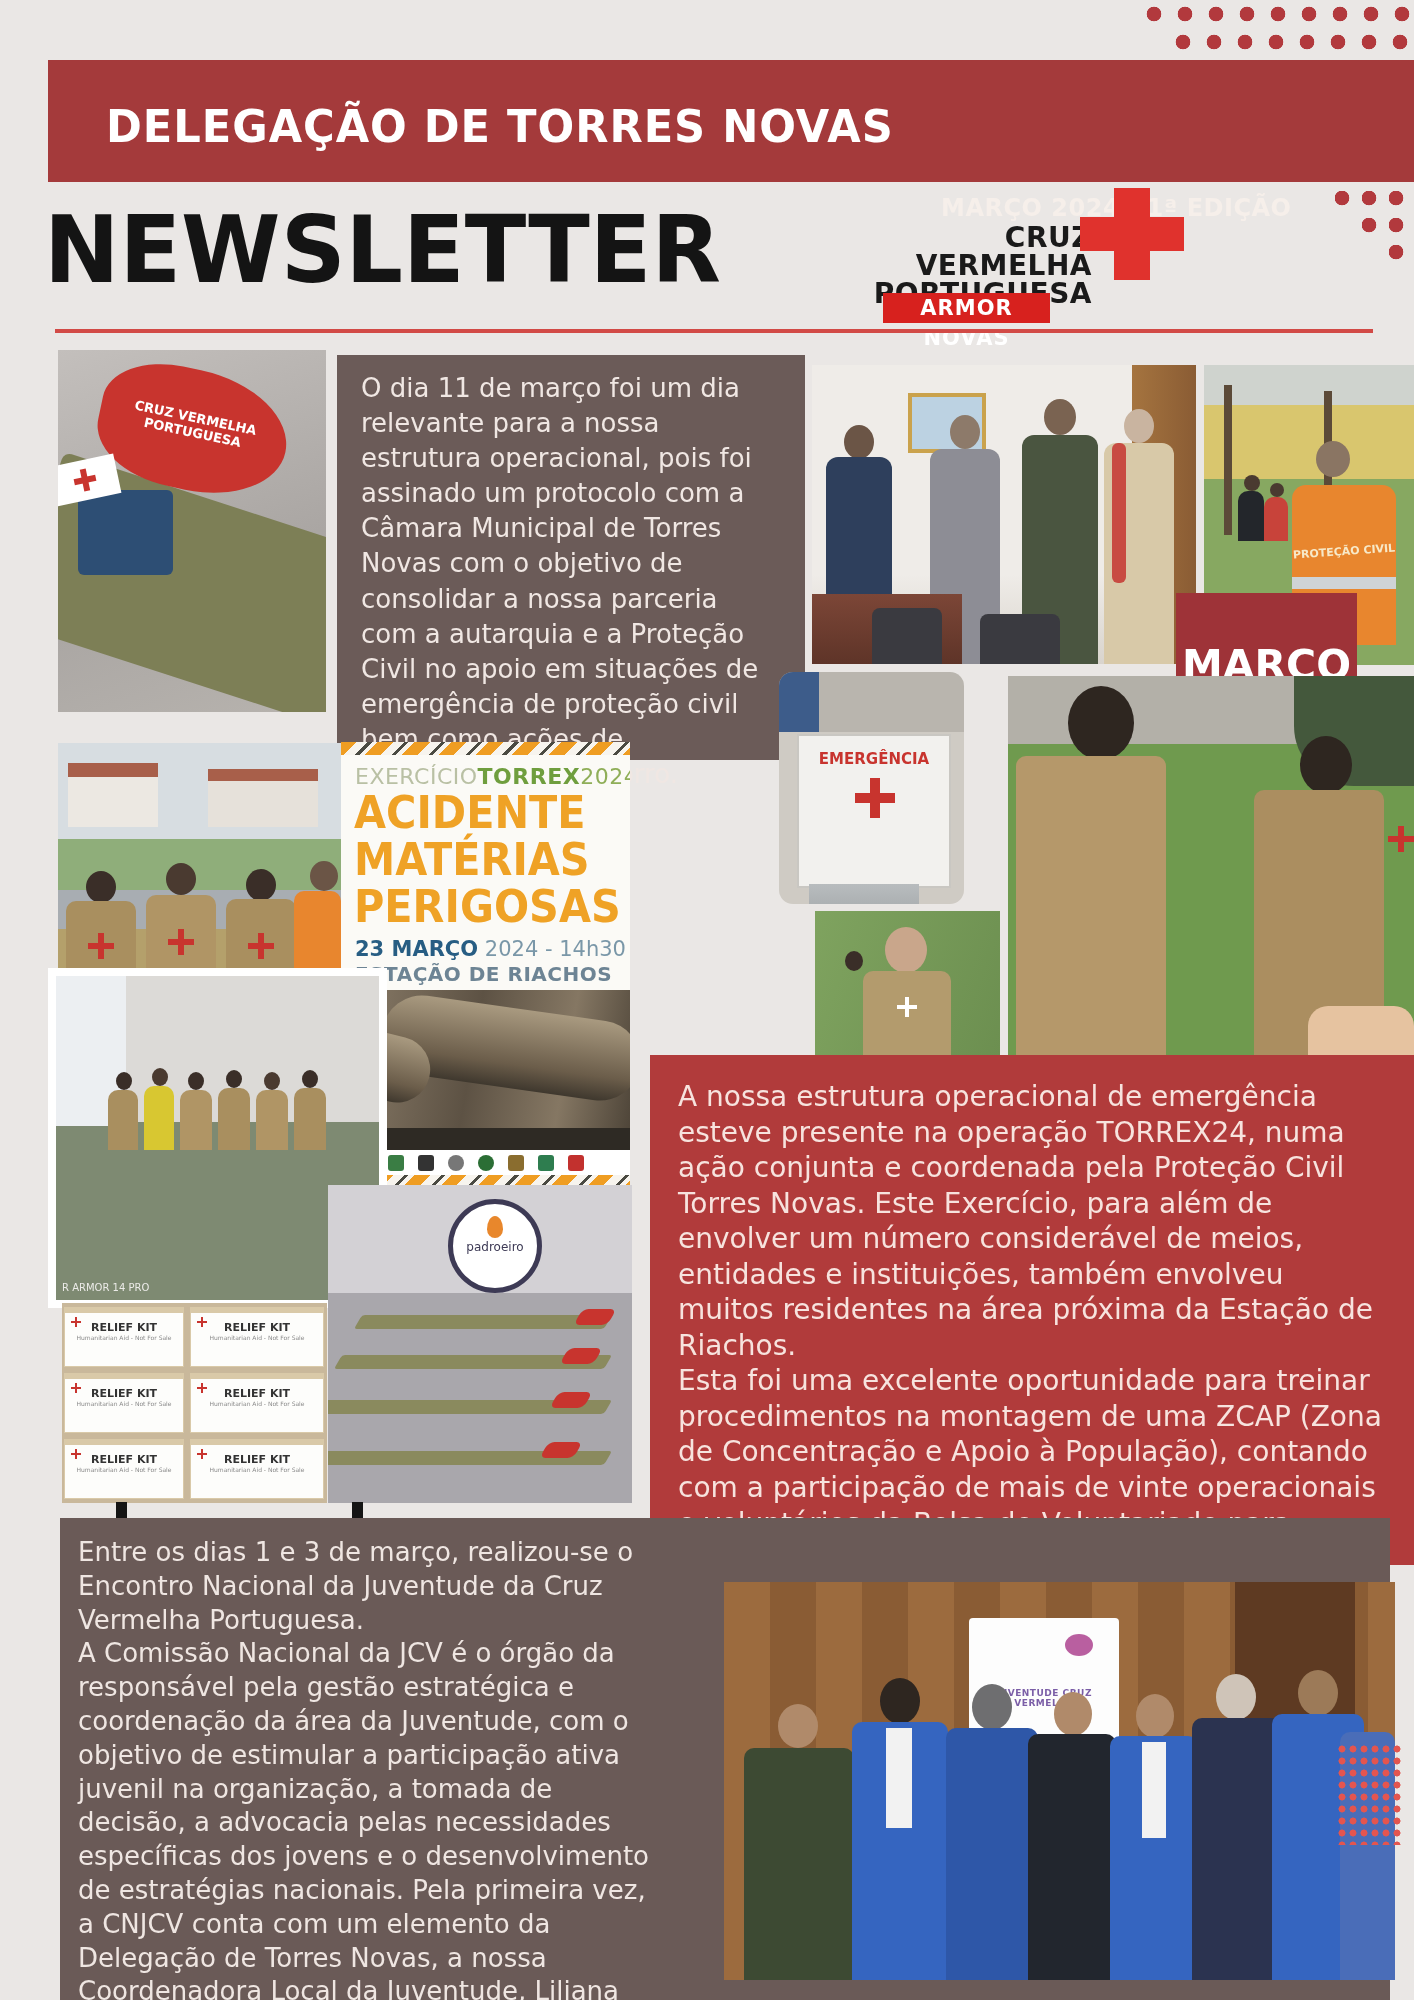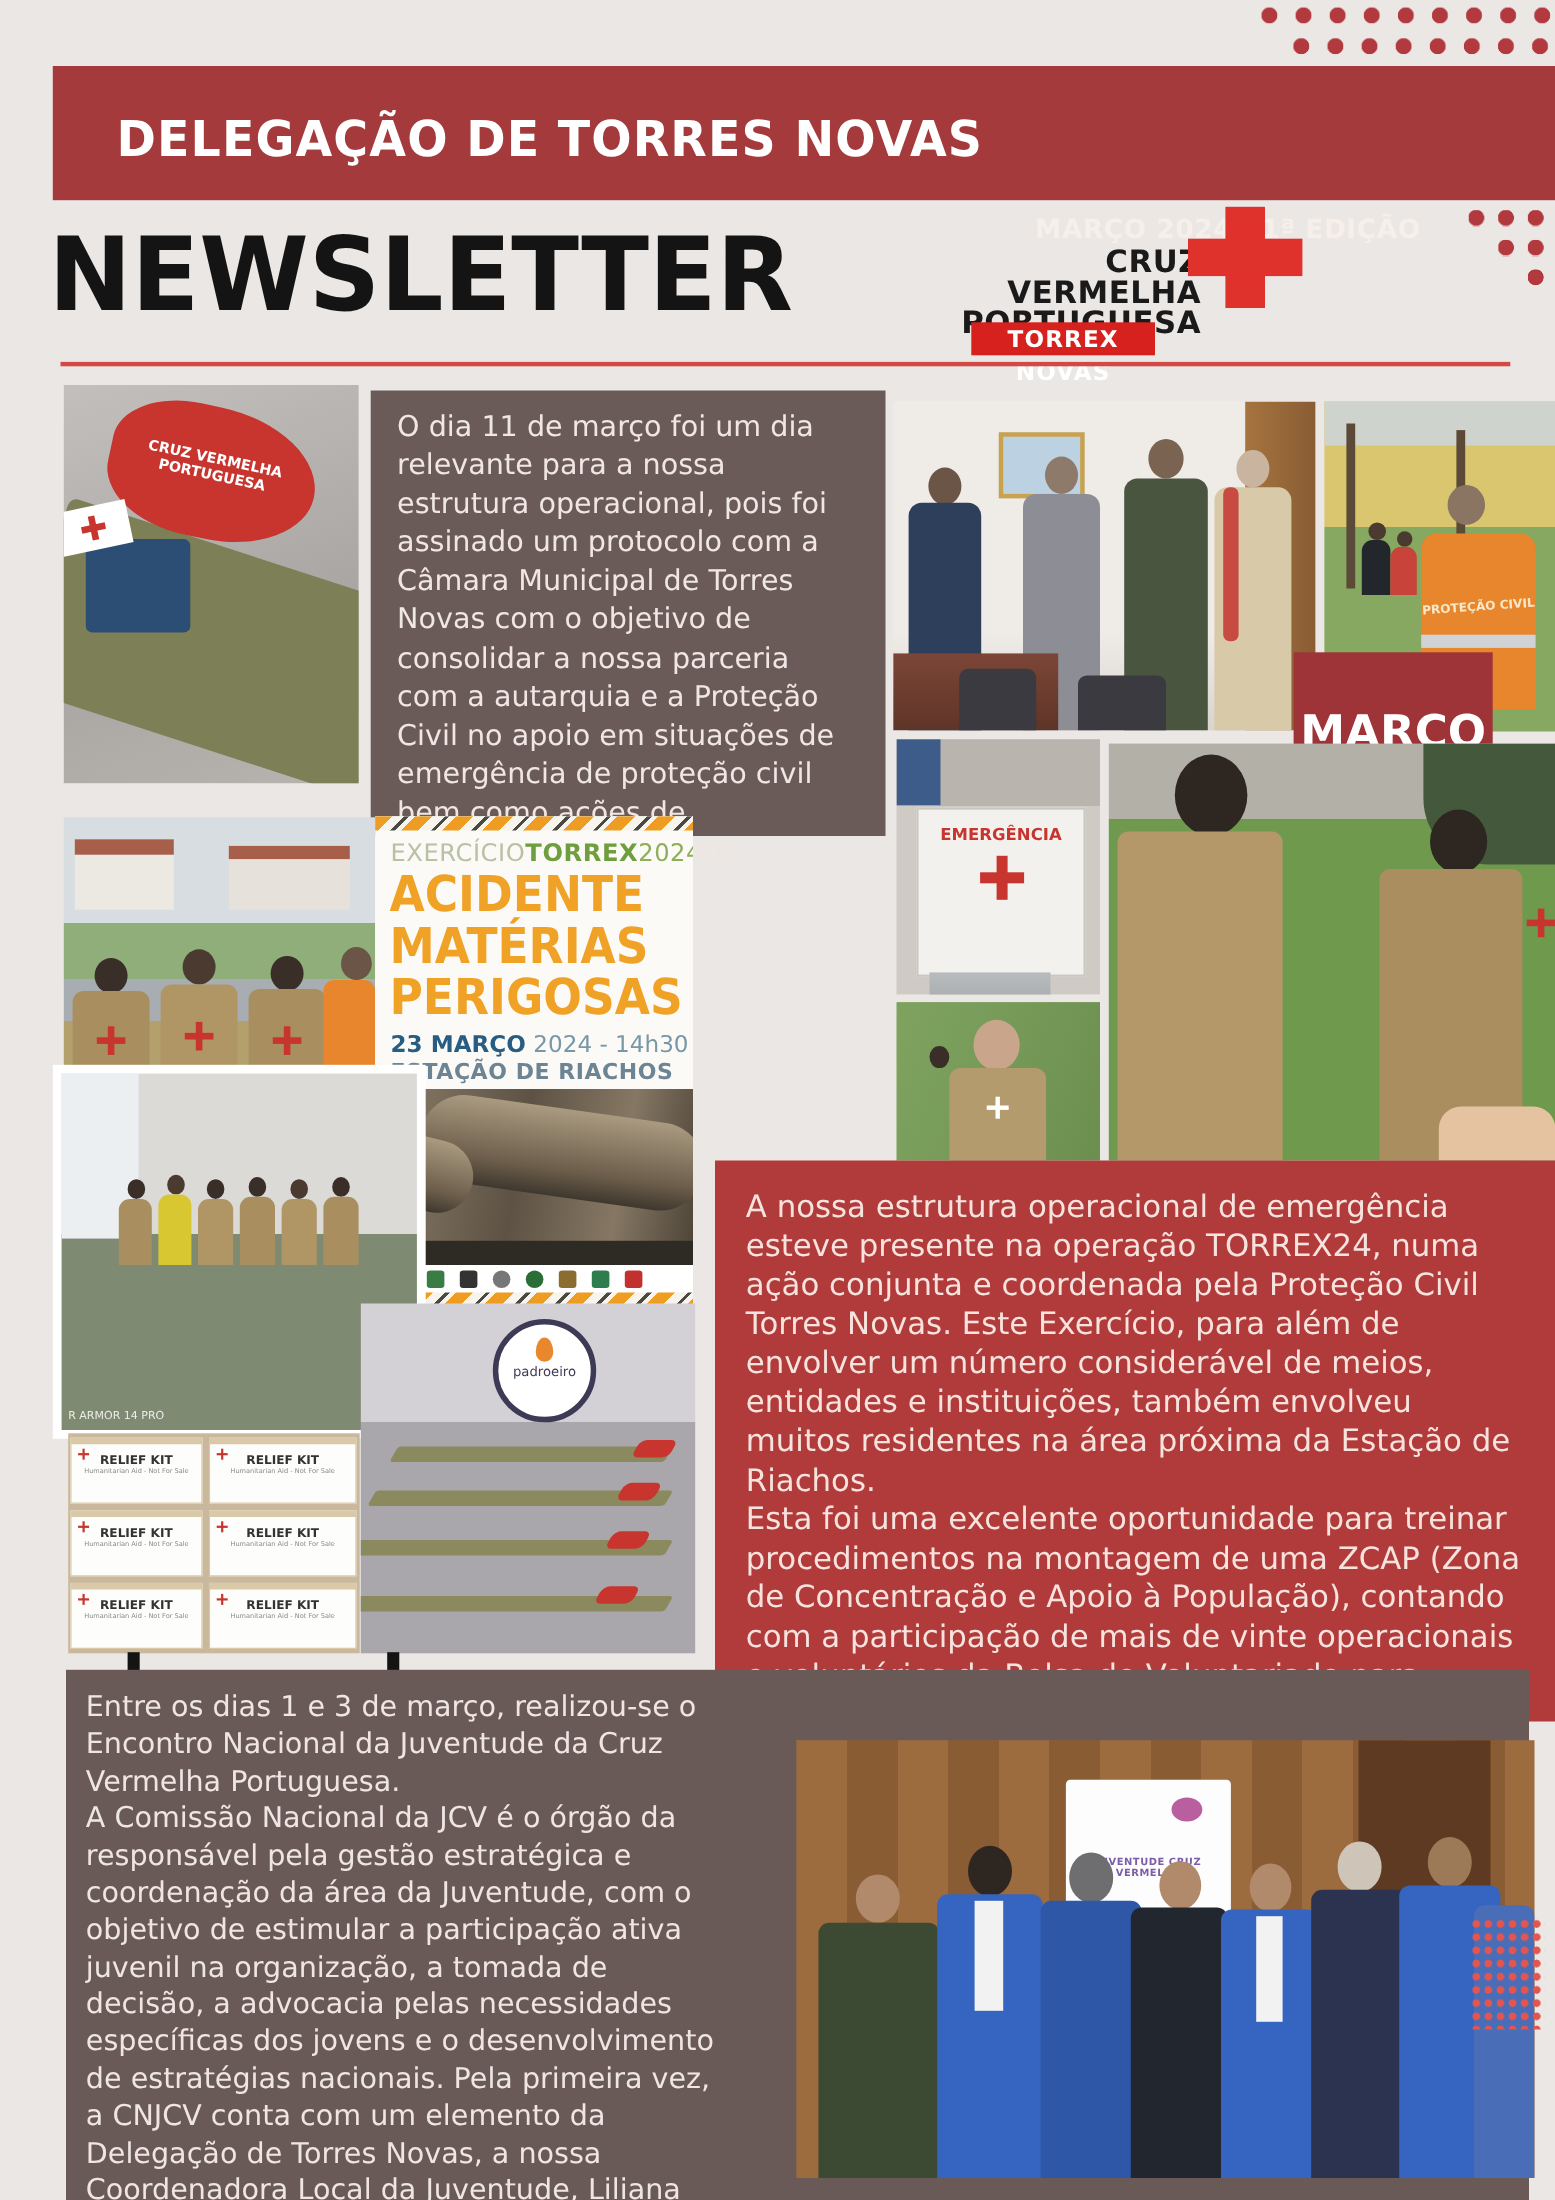--- a/index.html
+++ b/index.html
@@ -34,21 +34,21 @@
              align-items:center;justify-content:center;font-weight:bold;font-size:41px;line-height:1.25;}
   #red-box{left:650px;top:1055px;width:764px;height:510px;background:#B13B3B;color:#F7E3DE;box-sizing:border-box;
            padding:24px 28px;font-size:28px;line-height:1.27;white-space:pre-line;}
   #brown-bottom{left:60px;top:1518px;width:1330px;height:482px;background:#6A5A57;}
   #bottom-text{left:78px;top:1536px;width:578px;color:#EFE6E2;font-size:26px;line-height:1.3;white-space:pre-line;}
   .tick{position:absolute;width:11px;height:19px;background:#141414;}
   
   #ph-cots{left:58px;top:350px;width:268px;height:362px;background:linear-gradient(160deg,#c3bfbc,#aaa6a3 60%,#b7b3ae);}
   #ph-meeting{left:812px;top:365px;width:384px;height:299px;background:linear-gradient(#efece8 0 70%,#d9d4cd);}
   #ph-outdoor{left:1204px;top:365px;width:210px;height:300px;background:linear-gradient(#d9c66e 0 38%,#87a861 38% 100%);}
-  #ph-emerg{left:815px;top:672px;width:185px;height:232px;background:linear-gradient(#b9b5ae 0 26%,#cfcbc4 26%);}
+  #ph-emerg{left:779px;top:672px;width:185px;height:232px;background:linear-gradient(#b9b5ae 0 26%,#cfcbc4 26%);border-radius:14px;}
   #ph-crowd{left:815px;top:911px;width:185px;height:144px;background:linear-gradient(110deg,#7fa35f,#6c8f50);}
   #ph-cpr{left:1008px;top:676px;width:406px;height:379px;background:linear-gradient(#b3b0a8 0 18%,#6f9a4e 18% 100%);}
   #ph-backs{left:58px;top:743px;width:283px;height:320px;
             background:linear-gradient(#d7dde1 0 30%,#8fae7a 30% 46%,#a8adb2 46% 58%,#b4a06b 58%);}
   #ph-warehouse{left:48px;top:968px;width:339px;height:340px;background:#fff;box-sizing:border-box;padding:8px;}
   #ph-warehouse .inner{width:100%;height:100%;background:linear-gradient(#dcdad7 0 45%,#7e8a72 45%);position:relative;overflow:hidden;}
   #ph-cotroom{left:328px;top:1185px;width:304px;height:318px;background:linear-gradient(#d3d1d5 0 34%,#a9a7ac 34%);}
   #ph-relief{left:62px;top:1303px;width:265px;height:200px;background:#c9b89b;}
   #ph-juve{left:724px;top:1582px;width:671px;height:398px;
            background:repeating-linear-gradient(90deg,#9c6b3e 0 46px,#8a5c34 46px 92px);}
@@ -129,21 +129,21 @@
   <div id="logo-block" class="abs">
     <div id="logo-l1">CRUZ VERMELHA</div>
     <div id="logo-l2">PORTUGUESA</div>
   </div>
   <div id="logo-cross" class="abs"></div>
 
   <div class="dotstrip small abs" style="left:1335px;top:191px;width:81px;"></div>
   <div class="dotstrip small abs" style="left:1362px;top:218px;width:54px;"></div>
   <div class="dotstrip small abs" style="left:1389px;top:245px;width:27px;"></div>
 
-  <div id="badge" class="abs">TORREX NOVAS</div>
+  <div id="badge" class="abs">ARMOR NOVAS</div>
   <div id="redline" class="abs"></div>
 
   <div id="ph-cots" class="photo">
     <div class="abs" style="left:-30px;top:150px;width:340px;height:180px;background:#7d7f56;transform:rotate(18deg);border-radius:8px;"></div>
     <div class="abs" style="left:40px;top:20px;width:190px;height:120px;background:#C8342E;border-radius:40% 55% 50% 45%;transform:rotate(12deg);color:#fff;font-size:13px;font-weight:bold;text-align:center;padding-top:40px;box-sizing:border-box;">CRUZ VERMELHA PORTUGUESA</div>
     <div class="abs" style="left:20px;top:140px;width:95px;height:85px;background:#2d4e74;border-radius:6px;"></div>
     <div class="abs" style="left:-6px;top:110px;width:66px;height:40px;background:#fff;transform:rotate(-12deg);">
       <div class="cross" style="left:22px;top:9px;width:22px;height:22px;"></div>
     </div>
   </div>

